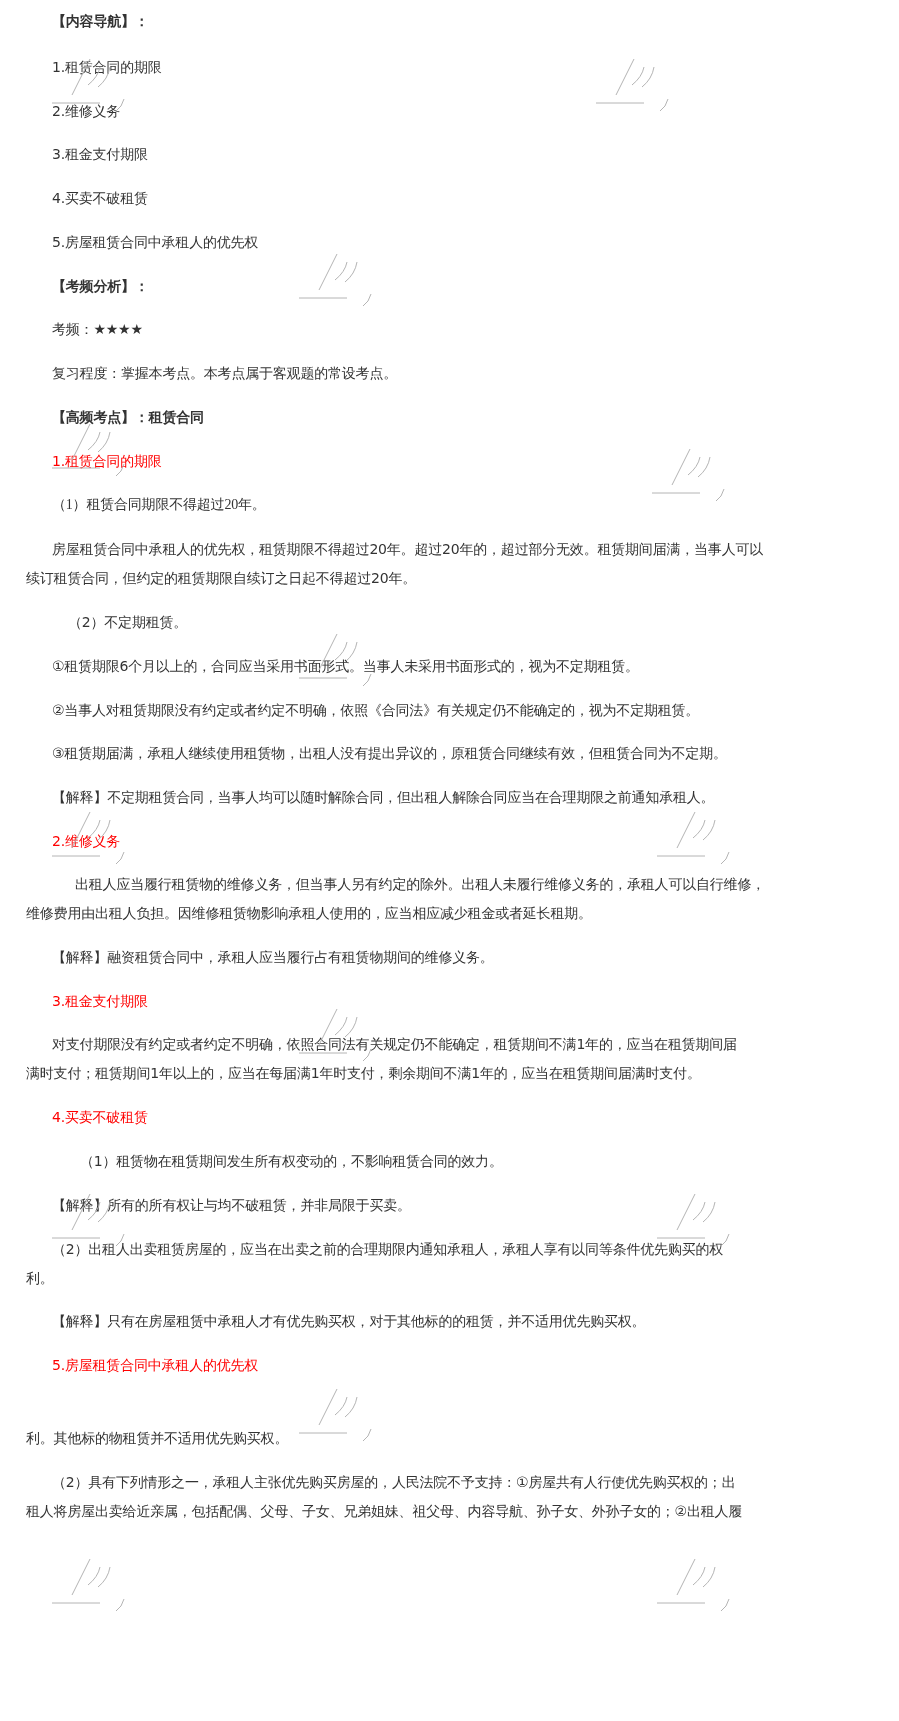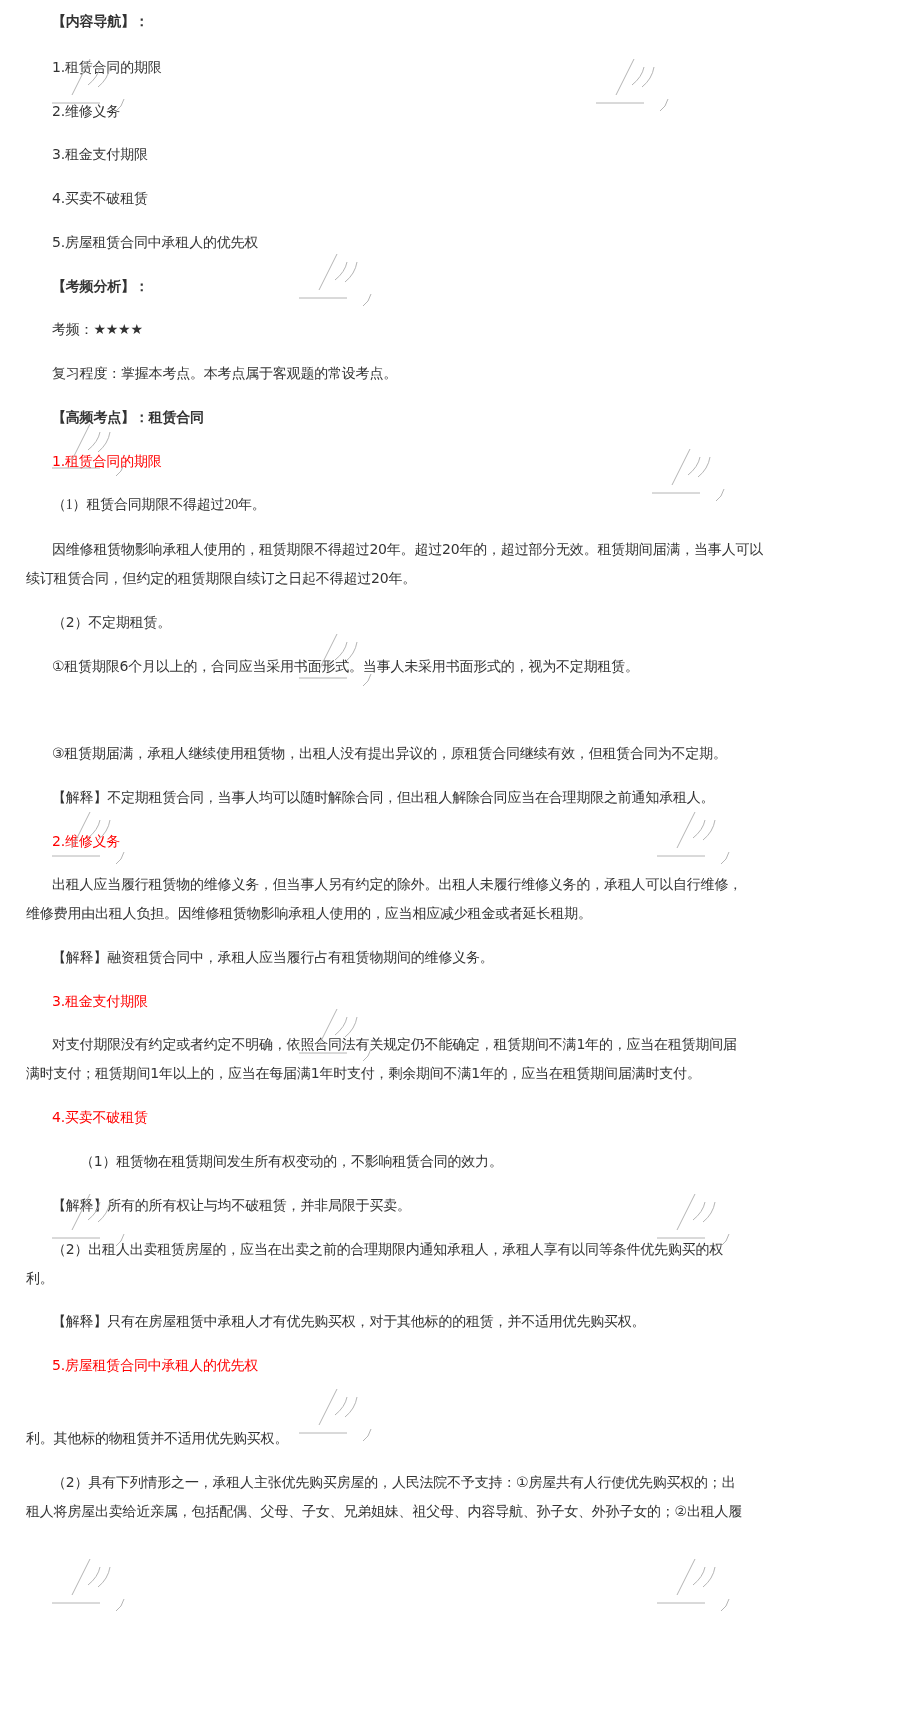--- a/index.html
+++ b/index.html
@@ -33,29 +33,30 @@
   <div class="line indent" style="top:233px;">5.房屋租赁合同中承租人的优先权</div>
 
   <div class="line indent bold" style="top:277px;">【考频分析】：</div>
   <div class="line indent" style="top:320px;">考频：★★★★</div>
   <div class="line indent" style="top:364px;">复习程度：掌握本考点。本考点属于客观题的常设考点。</div>
 
   <div class="line indent bold" style="top:408px;">【高频考点】：租赁合同</div>
 
   <div class="line indent red" style="top:452px;">1.租赁合同的期限</div>
   <div class="line indent" style="top:496px;font-family:Liberation Serif, serif;">（1）租赁合同期限不得超过20年。</div>
-  <div class="line indent" style="top:540px;">因维修租赁物影响承租人使用的，租赁期限不得超过20年。超过20年的，超过部分无效。租赁期间届满，当事人可以</div>
+  <div class="line indent" style="top:540px;">房屋租赁合同中承租人的优先权，租赁期限不得超过20年。超过20年的，超过部分无效。租赁期间届满，当事人可以</div>
   <div class="line wrap" style="top:569px;">续订租赁合同，但约定的租赁期限自续订之日起不得超过20年。</div>
-  <div class="line indent" style="top:613px;">（2）不定期租赁。</div>
+  <div class="line indent" style="top:613px;margin-left:16px;">（2）不定期租赁。</div>
   <div class="line indent" style="top:657px;">①租赁期限6个月以上的，合同应当采用书面形式。当事人未采用书面形式的，视为不定期租赁。</div>
+  <div class="line indent" style="top:701px;">②当事人对租赁期限没有约定或者约定不明确，依照《合同法》有关规定仍不能确定的，视为不定期租赁。</div>
   <div class="line indent" style="top:744px;">③租赁期届满，承租人继续使用租赁物，出租人没有提出异议的，原租赁合同继续有效，但租赁合同为不定期。</div>
   <div class="line indent" style="top:788px;">【解释】不定期租赁合同，当事人均可以随时解除合同，但出租人解除合同应当在合理期限之前通知承租人。</div>
 
   <div class="line indent red" style="top:832px;">2.维修义务</div>
-  <div class="line indent" style="top:875px;">出租人应当履行租赁物的维修义务，但当事人另有约定的除外。出租人未履行维修义务的，承租人可以自行维修，</div>
+  <div class="line indent" style="top:875px;margin-left:23px;">出租人应当履行租赁物的维修义务，但当事人另有约定的除外。出租人未履行维修义务的，承租人可以自行维修，</div>
   <div class="line wrap" style="top:904px;">维修费用由出租人负担。因维修租赁物影响承租人使用的，应当相应减少租金或者延长租期。</div>
   <div class="line indent" style="top:948px;">【解释】融资租赁合同中，承租人应当履行占有租赁物期间的维修义务。</div>
 
   <div class="line indent red" style="top:992px;">3.租金支付期限</div>
   <div class="line indent" style="top:1035px;">对支付期限没有约定或者约定不明确，依照合同法有关规定仍不能确定，租赁期间不满1年的，应当在租赁期间届</div>
   <div class="line wrap" style="top:1064px;text-align:center;">满时支付；租赁期间1年以上的，应当在每届满1年时支付，剩余期间不满1年的，应当在租赁期间届满时支付。</div>
 
   <div class="line indent red" style="top:1108px;">4.买卖不破租赁</div>
   <div class="line indent" style="top:1152px;margin-left:28px;">（1）租赁物在租赁期间发生所有权变动的，不影响租赁合同的效力。</div>
   <div class="line indent" style="top:1196px;">【解释】所有的所有权让与均不破租赁，并非局限于买卖。</div>

